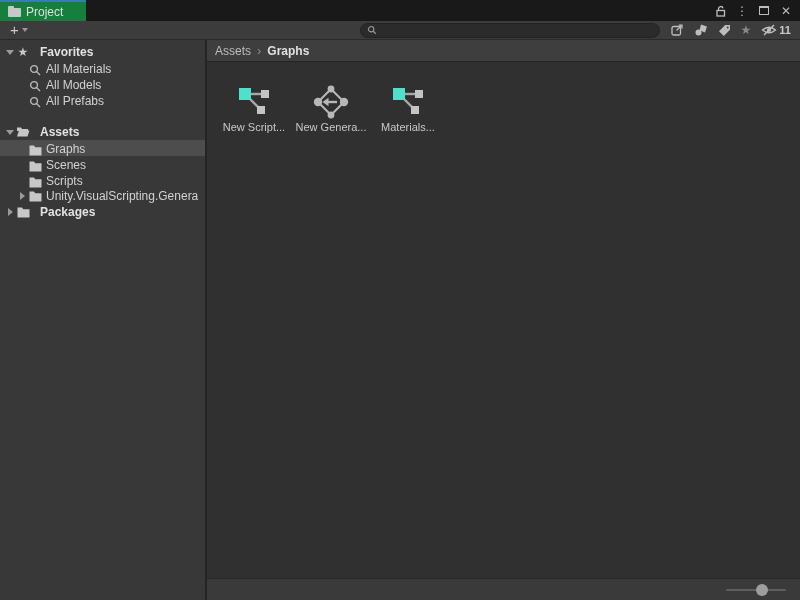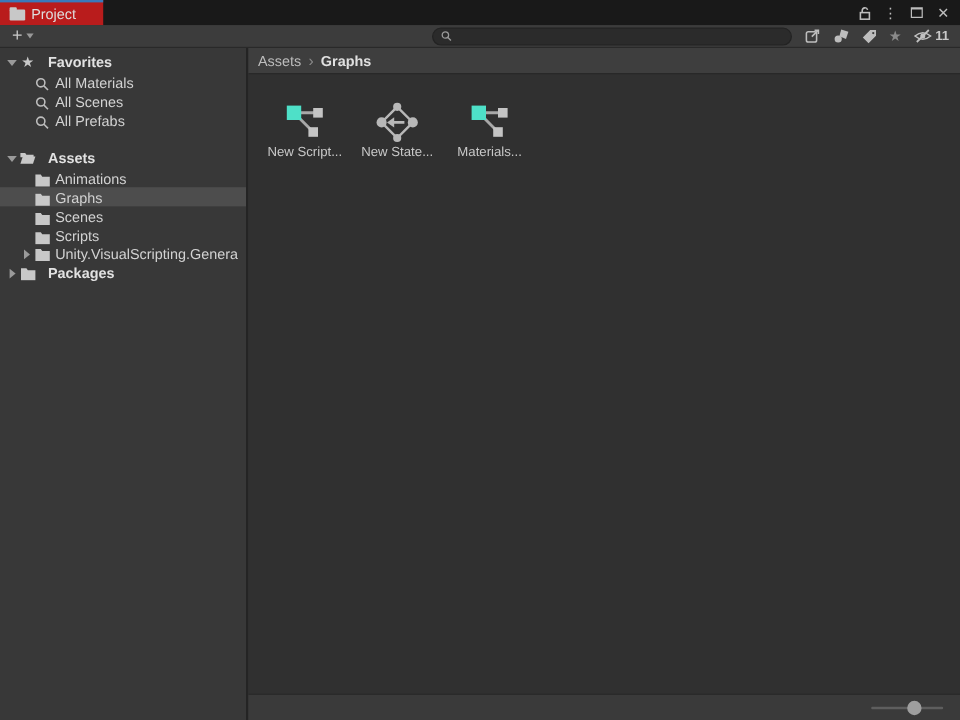--- a/index.html
+++ b/index.html
@@ -7,21 +7,21 @@
   body {
     font-family:"Liberation Sans", sans-serif;
     background:#383838; color:#D2D2D2; font-size:12px;
     -webkit-font-smoothing:antialiased;
   }
   .window { width:800px; height:600px; display:flex; flex-direction:column; background:#383838; }
 
   
   .tabstrip { height:21px; background:#191919; display:flex; align-items:stretch; flex:0 0 auto; }
   .tab {
-    width:86px; background:#b91c1c; border-top:2px solid #3A79BB;
+    width:86px; background:#15803d; border-top:2px solid #3A79BB;
     display:flex; align-items:center; gap:5px; padding:0 8px;
   }
   .tab-folder { width:13px; height:11px; position:relative; flex:0 0 auto; }
   .tab-folder:before { content:""; position:absolute; left:0; top:0; width:6px; height:3px; background:#C8C8C8; border-radius:1px 1px 0 0; }
   .tab-folder:after  { content:""; position:absolute; left:0; top:2px; width:13px; height:9px; background:#C8C8C8; border-radius:1px; }
   .tab-label { color:#DFDFDF; font-size:12px; white-space:nowrap; }
   .win-controls { margin-left:auto; display:flex; align-items:center; gap:6px; padding-right:6px; color:#BDBDBD; }
   .wc { width:16px; height:16px; display:flex; align-items:center; justify-content:center; cursor:default; }
   .kebab { font-size:12px; letter-spacing:0; }
   .maxbox { width:10px; height:9px; border:1px solid #BDBDBD; border-top:2px solid #BDBDBD; }
@@ -181,21 +181,21 @@
         </span>
         <span class="lbl">All Materials</span>
       </div>
       <div class="row ind1">
         <span class="ico">
           <svg width="12" height="12" viewBox="0 0 12 12">
               <circle cx="5" cy="5" r="3.4" fill="none" stroke="#BDBDBD" stroke-width="1.3"></circle>
               <line x1="7.6" y1="7.6" x2="11" y2="11" stroke="#BDBDBD" stroke-width="1.3"></line>
             </svg>
         </span>
-        <span class="lbl">All Scenes</span>
+        <span class="lbl">All Models</span>
       </div>
       <div class="row ind1">
         <span class="ico">
           <svg width="12" height="12" viewBox="0 0 12 12">
               <circle cx="5" cy="5" r="3.4" fill="none" stroke="#BDBDBD" stroke-width="1.3"></circle>
               <line x1="7.6" y1="7.6" x2="11" y2="11" stroke="#BDBDBD" stroke-width="1.3"></line>
             </svg>
         </span>
         <span class="lbl">All Prefabs</span>
       </div>
@@ -204,28 +204,20 @@
         <span class="caret">
             <span class="tri-dn"></span>
           </span>
         <span class="ico">
           <svg width="14" height="12" viewBox="0 0 14 12">
             <path d="M1 1.5 h4 l1 1.5 h6 v2 h-11 z" fill="#C8C8C8"></path>
             <path d="M1 10.5 L3 4.5 H13.5 L11.5 10.5 Z" fill="#C8C8C8"></path>
           </svg>
         </span>
         <span class="lbl bold">Assets</span>
-      </div>
-      <div class="row ind1">
-        <span class="ico">
-          <svg width="13" height="11" viewBox="0 0 13 11">
-              <path d="M0.5 0.5 h4.5 l1.2 1.7 h6.3 v8.3 h-12 z" fill="#C8C8C8"></path>
-            </svg>
-        </span>
-        <span class="lbl">Animations</span>
       </div>
       <div class="row ind1 selected">
         <span class="ico">
           <svg width="13" height="11" viewBox="0 0 13 11">
               <path d="M0.5 0.5 h4.5 l1.2 1.7 h6.3 v8.3 h-12 z" fill="#C8C8C8"></path>
             </svg>
         </span>
         <span class="lbl">Graphs</span>
       </div>
       <div class="row ind1">
@@ -296,21 +288,21 @@
             <svg width="36" height="36" viewBox="0 0 36 36">
               <path d="M18 5 L31 18 L18 31 L5 18 Z" fill="none" stroke="#B8B8B8" stroke-width="2"></path>
               <circle cx="18" cy="5" r="3.4" fill="#B8B8B8"></circle>
               <circle cx="31" cy="18" r="4.2" fill="#B8B8B8"></circle>
               <circle cx="18" cy="31" r="3.4" fill="#B8B8B8"></circle>
               <circle cx="5" cy="18" r="4.2" fill="#B8B8B8"></circle>
               <line x1="24" y1="18" x2="14" y2="18" stroke="#B8B8B8" stroke-width="2.4"></line>
               <polygon points="15.5,13.8 9.5,18 15.5,22.2" fill="#B8B8B8"></polygon>
             </svg>
           </div>
-          <div class="alabel">New State...</div>
+          <div class="alabel">New Genera...</div>
         </div>
 
         <div class="asset">
           <div class="thumb">
             <svg width="36" height="36" viewBox="0 0 36 36">
               <line x1="9" y1="10" x2="28" y2="10" stroke="#A8A8A8" stroke-width="2.4"></line>
               <line x1="9" y1="10" x2="25" y2="26" stroke="#A8A8A8" stroke-width="2.4"></line>
               <rect x="3" y="4" width="12" height="12" fill="#4EE0C8"></rect>
               <rect x="25" y="6" width="8" height="8" fill="#C4C4C4"></rect>
               <rect x="21" y="22" width="8" height="8" fill="#C4C4C4"></rect>

